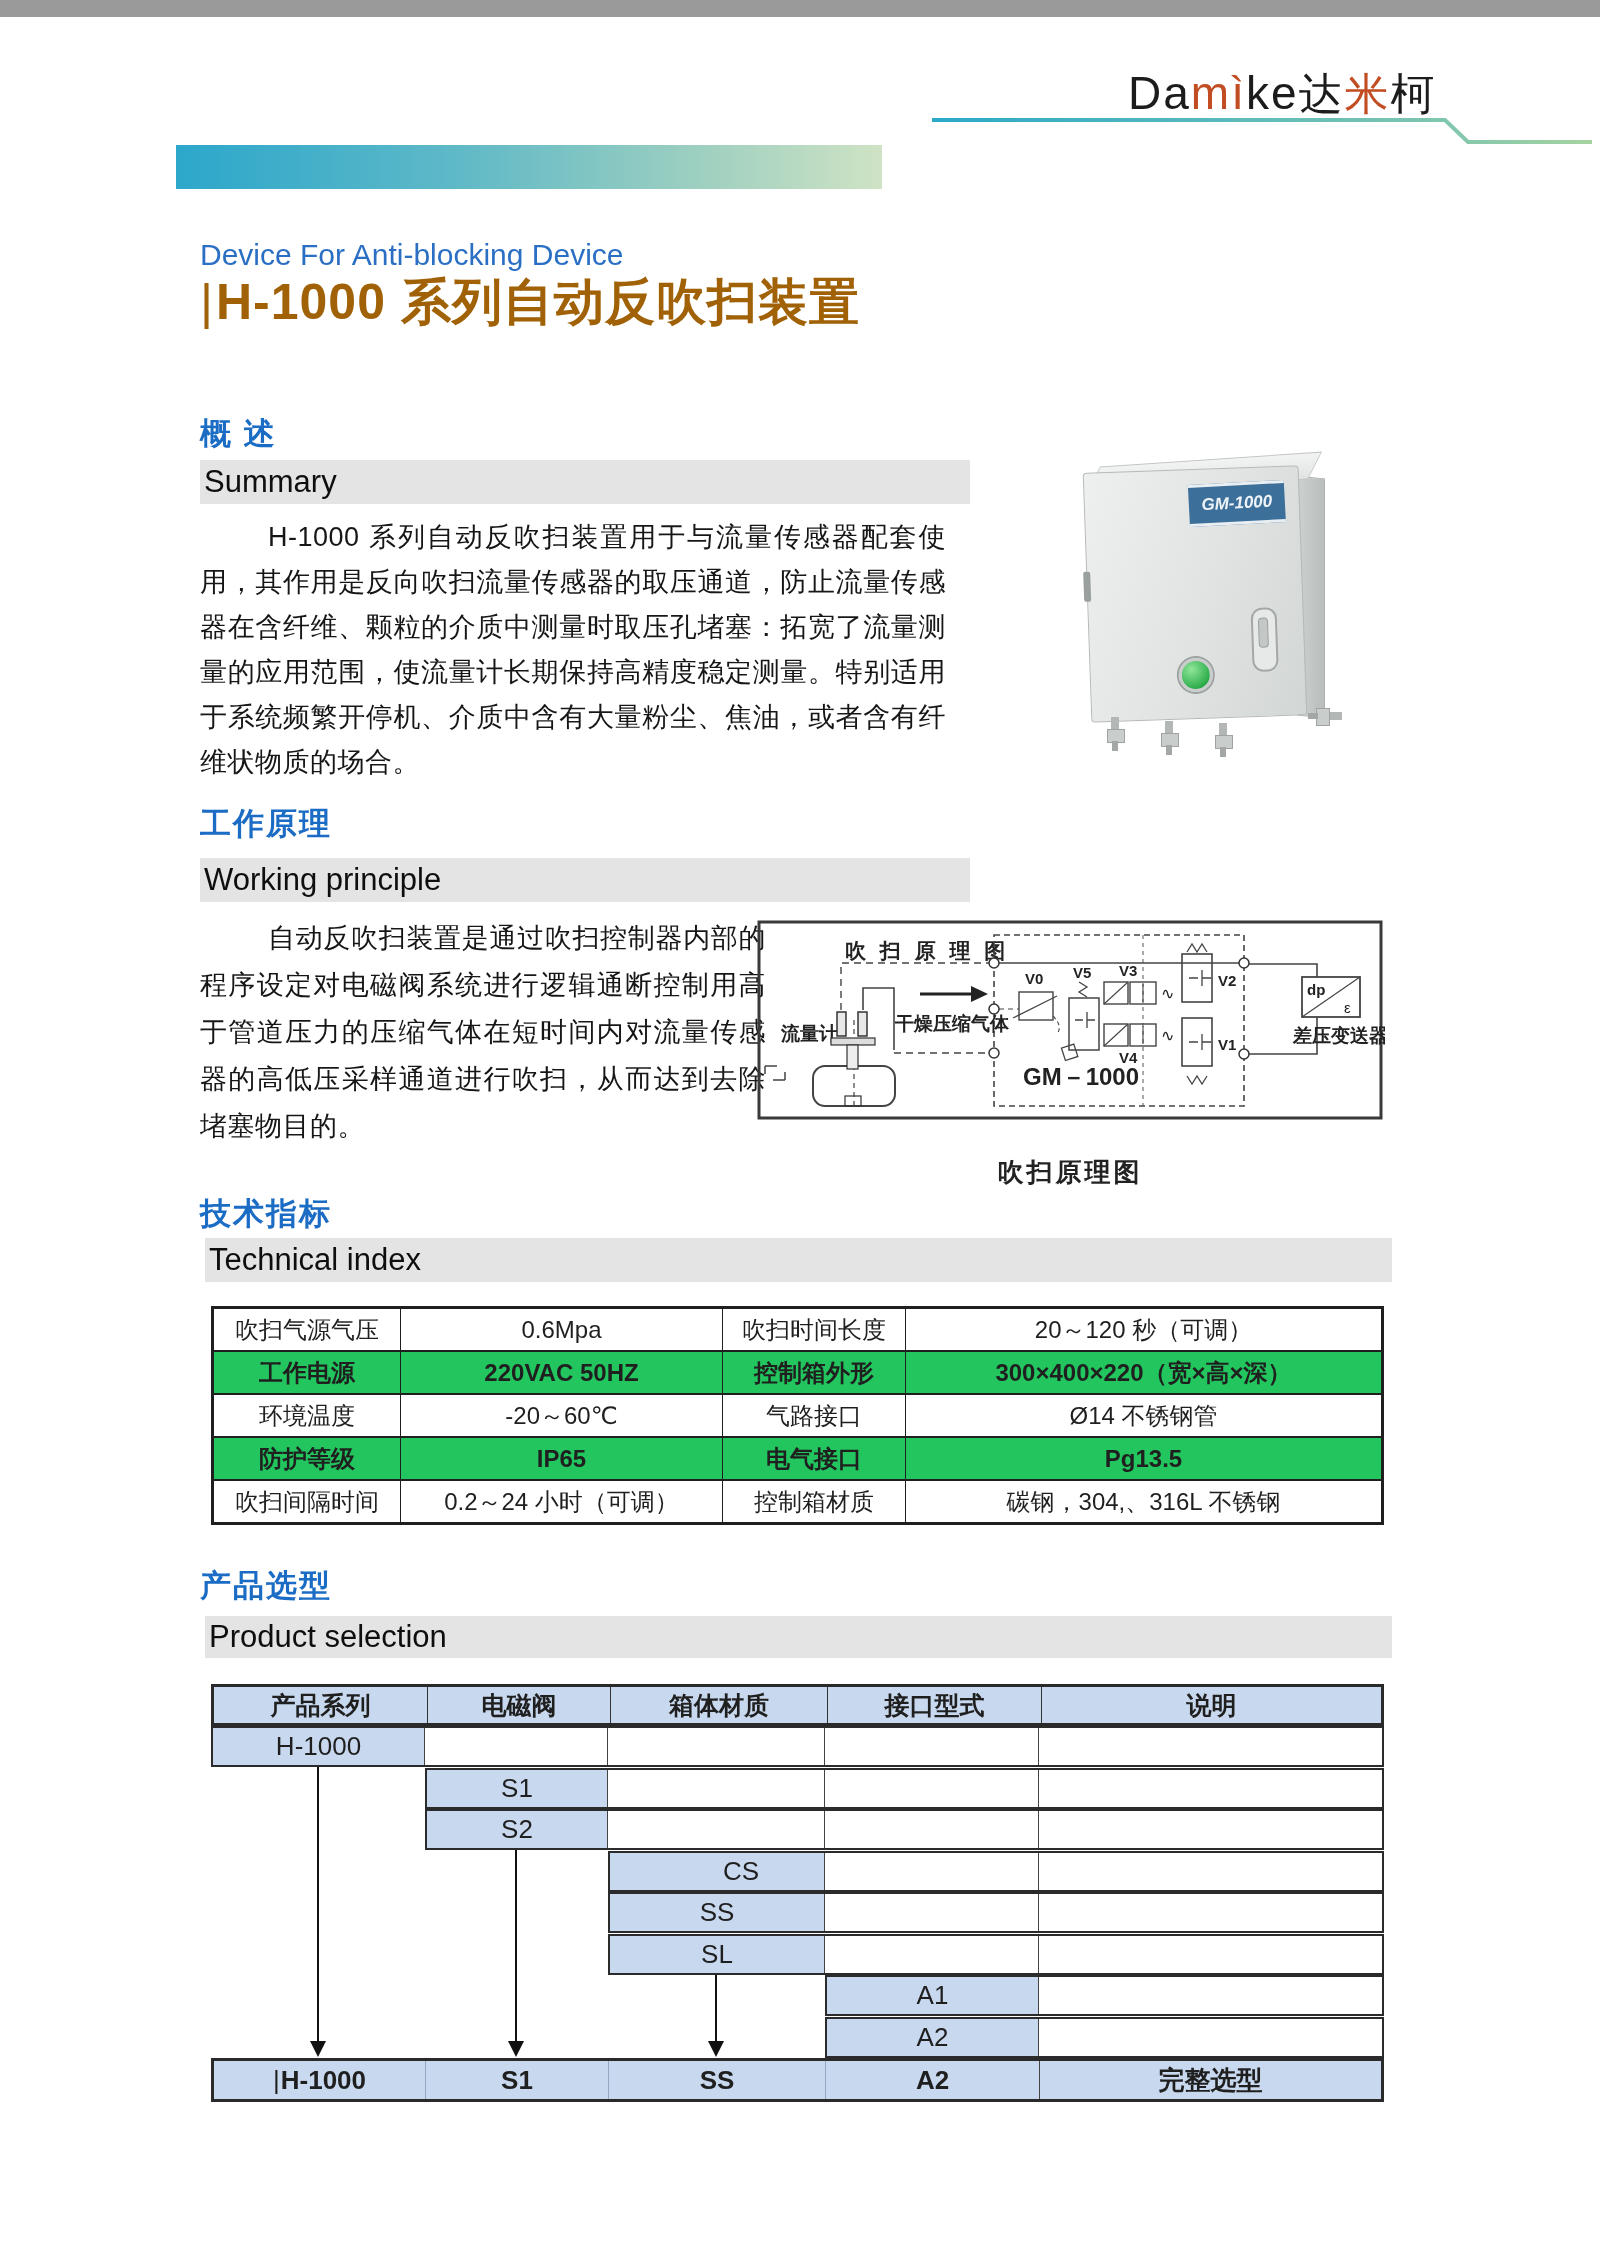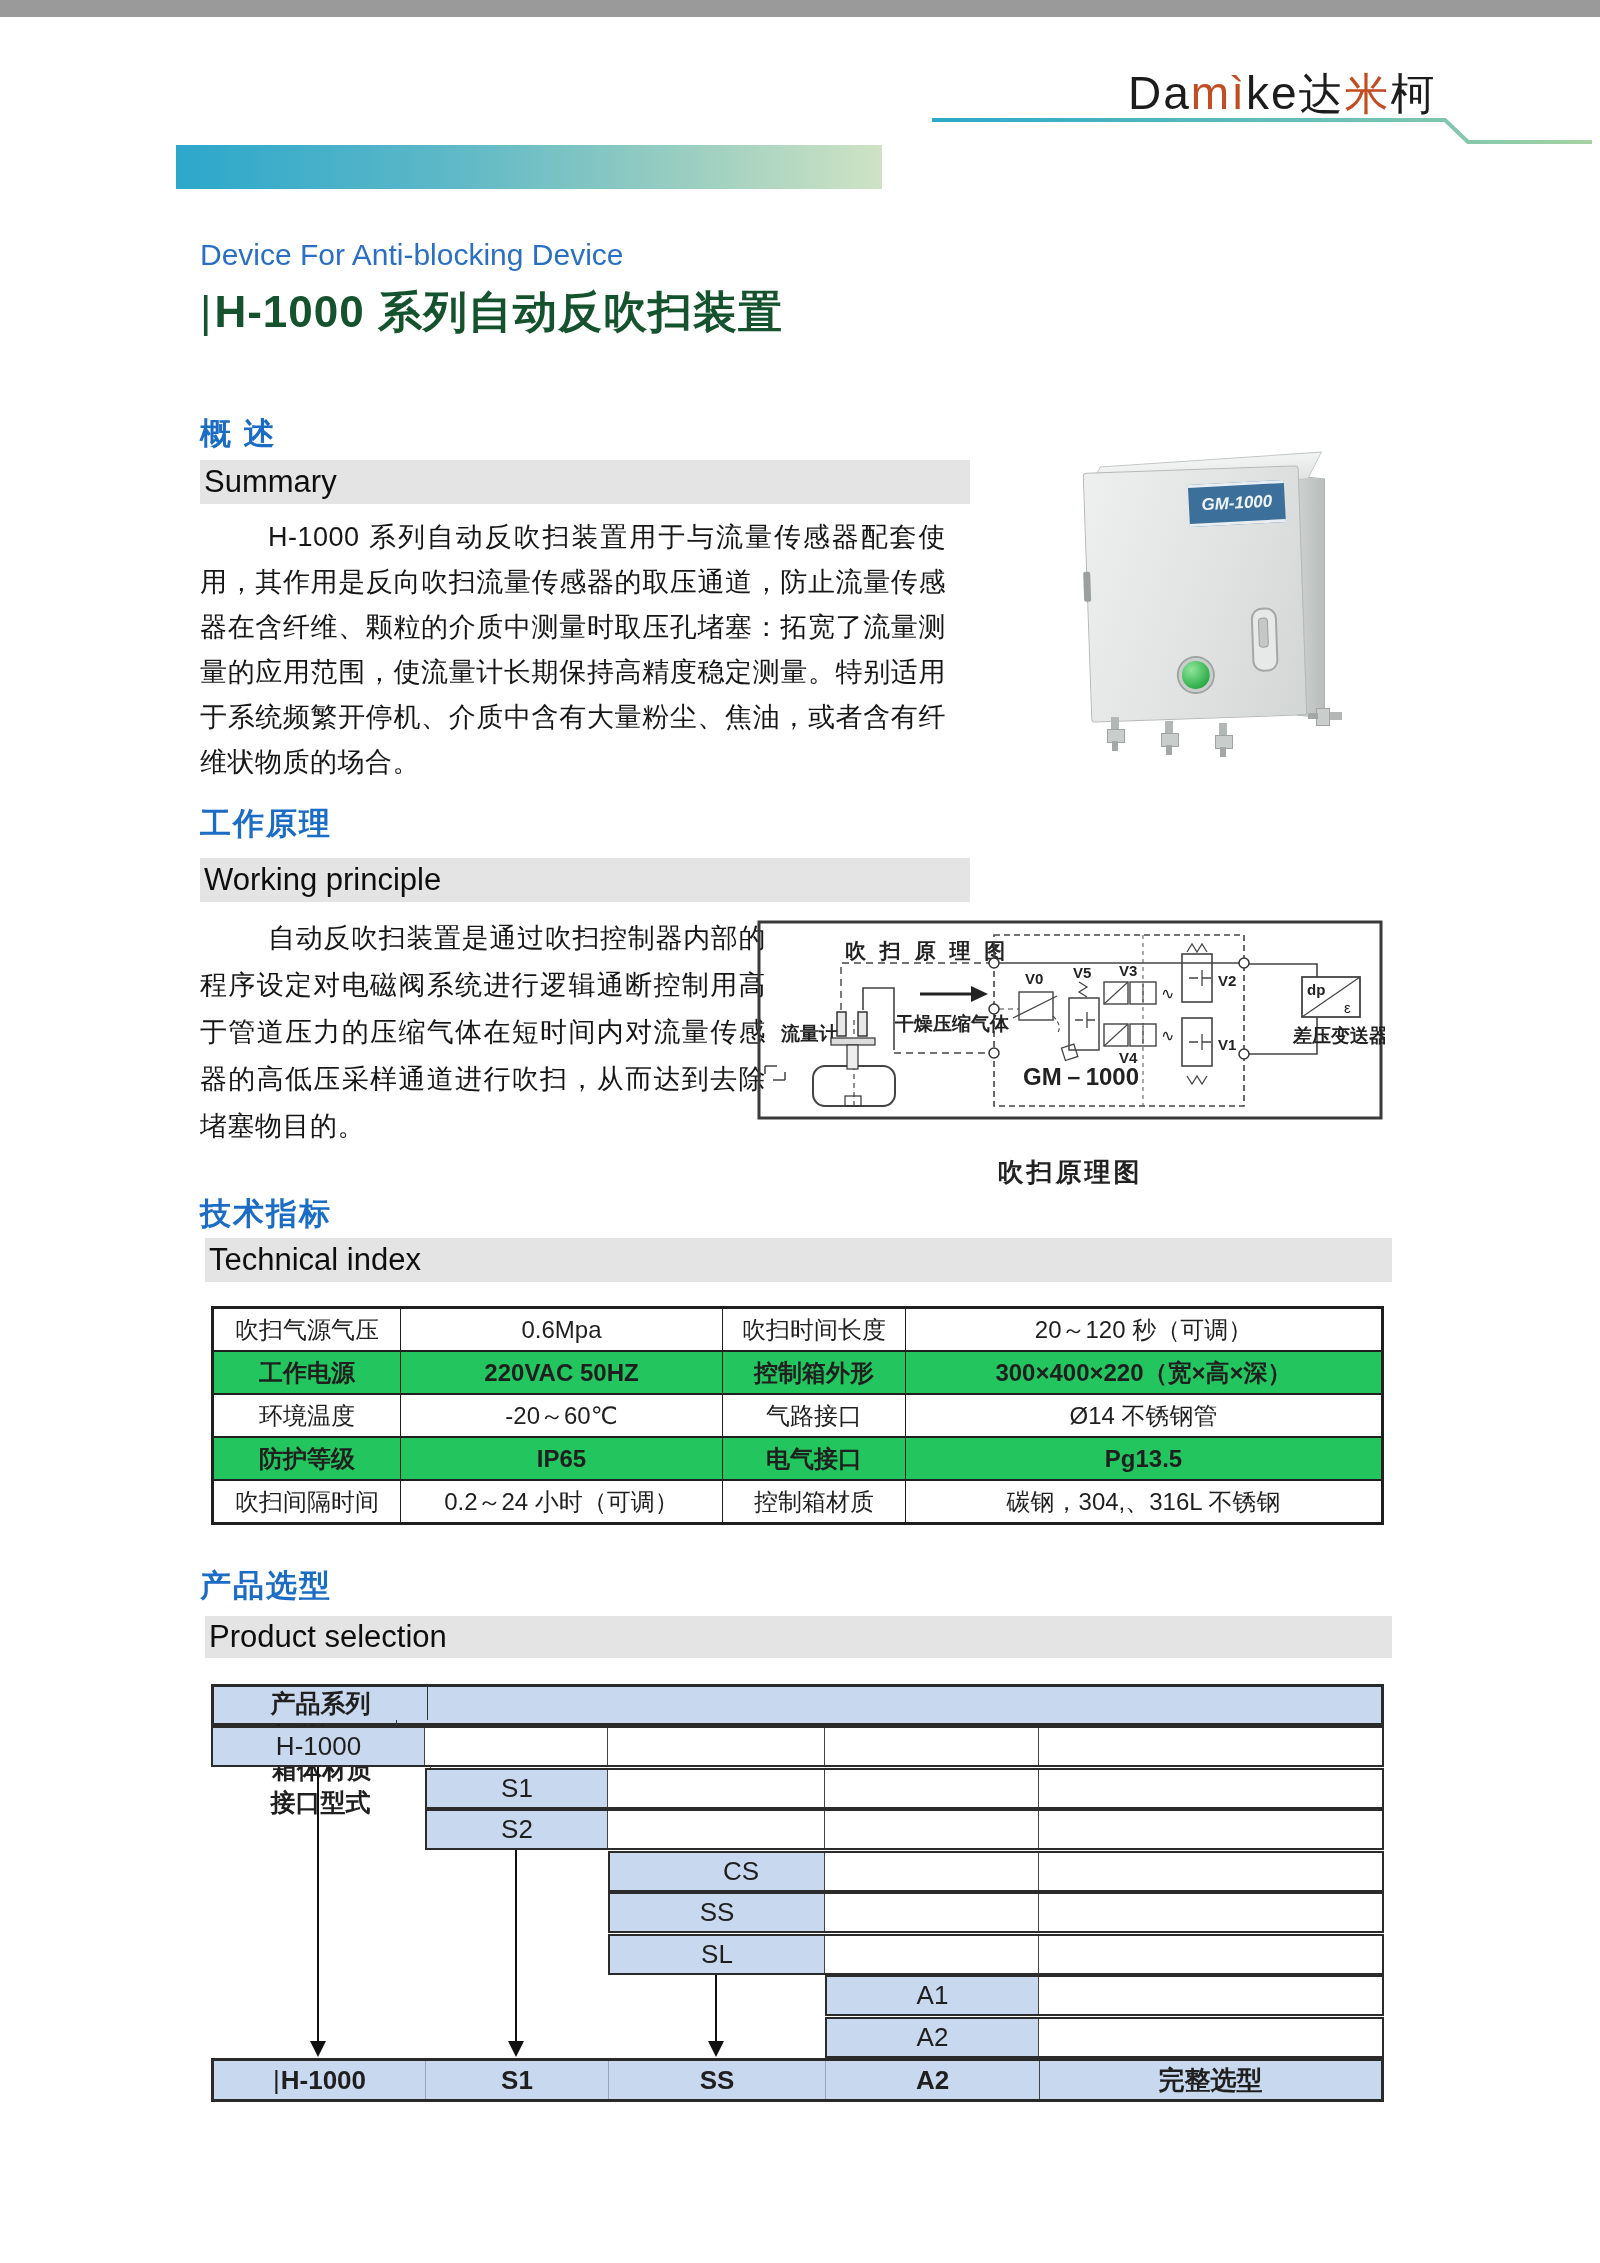--- a/index.html
+++ b/index.html
@@ -12,21 +12,21 @@
         font-size:46px;letter-spacing:2px;white-space:nowrap;font-weight:400;color:#1c1c1c;}
   .logo .lat{font-weight:300;}
   .logo .orange{color:#c24d22;}
   .logo .cn{font-size:44px;font-weight:400;}
 
   
   .h-cn{position:absolute;left:200px;font-size:31px;font-weight:bold;color:#1b6cc4;letter-spacing:2px;}
   .graybar{position:absolute;left:200px;height:44px;background:#e4e4e4;display:flex;align-items:center;
            font-size:31px;color:#0e0e0e;padding-left:4px;box-sizing:border-box;}
   .sub-en{position:absolute;left:200px;top:221px;font-size:30px;color:#2a6fc4;}
-  .doc-title{position:absolute;left:200px;top:266px;font-size:44px;font-weight:bold;color:#14532d;letter-spacing:1px;}
+  .doc-title{position:absolute;left:200px;top:252px;font-size:50px;font-weight:bold;color:#a16207;letter-spacing:1px;}
   .title-prefix{font-weight:400;margin-right:2px;}
 
   .para{position:absolute;font-size:27px;line-height:45px;text-align:justify;color:#161616;
         text-indent:68px;letter-spacing:0.5px;}
 
   
   .photo{position:absolute;left:1045px;top:412px;width:310px;height:340px;}
   .box-side{position:absolute;left:252px;top:48px;width:26px;height:238px;background:linear-gradient(90deg,#cdd1d0,#b9bdbc);
             transform:skewY(6deg);border:1px solid #aeb2b1;}
   .box-top{position:absolute;left:52px;top:30px;width:212px;height:26px;background:linear-gradient(#f2f4f3,#e0e3e2);
@@ -52,21 +52,21 @@
   
   .ttable{position:absolute;left:211px;top:1289px;width:1173px;border:3px solid #1f1f1f;box-sizing:border-box;
           display:grid;grid-template-columns:187px 322px 183px auto;font-size:24px;}
   .ttable .cell{display:flex;align-items:center;justify-content:center;height:41px;
                 border-right:1px solid #1f1f1f;border-bottom:2px solid #1f1f1f;background:#fff;}
   .ttable .cell.last{border-right:none;}
   .ttable .blue{background:#22c55e;font-weight:bold;}
   .ttable .rowend{border-bottom:none;}
 
   .sel-header{position:absolute;left:211px;top:1667px;width:1173px;height:42px;background:#c8d8ee;
-              border:3px solid #2a2a2a;box-sizing:border-box;display:flex;font-size:25px;font-weight:bold;flex-direction:column;}
+              border:3px solid #2a2a2a;box-sizing:border-box;display:flex;font-size:25px;font-weight:bold;}
   .sel-header .hc{display:flex;align-items:center;justify-content:center;border-right:1px solid #333;box-sizing:border-box;}
   .sel-header .hc:last-child{border-right:none;}
 
   .stair{position:absolute;height:41px;border:2px solid #2b2b2b;box-sizing:border-box;display:flex;font-size:26px;background:#fff;}
   .stair .lead{background:#c8d8ee;display:flex;align-items:center;justify-content:center;border-right:1px solid #444;box-sizing:border-box;}
   .stair .emptycell{border-right:1px solid #444;box-sizing:border-box;background:#fff;}
   .stair .emptycell:last-child{border-right:none;}
 
   .final-row{position:absolute;left:211px;top:2041px;width:1173px;height:44px;background:#c8d8ee;
              border:3px solid #2a2a2a;box-sizing:border-box;display:flex;font-size:26px;font-weight:bold;}

